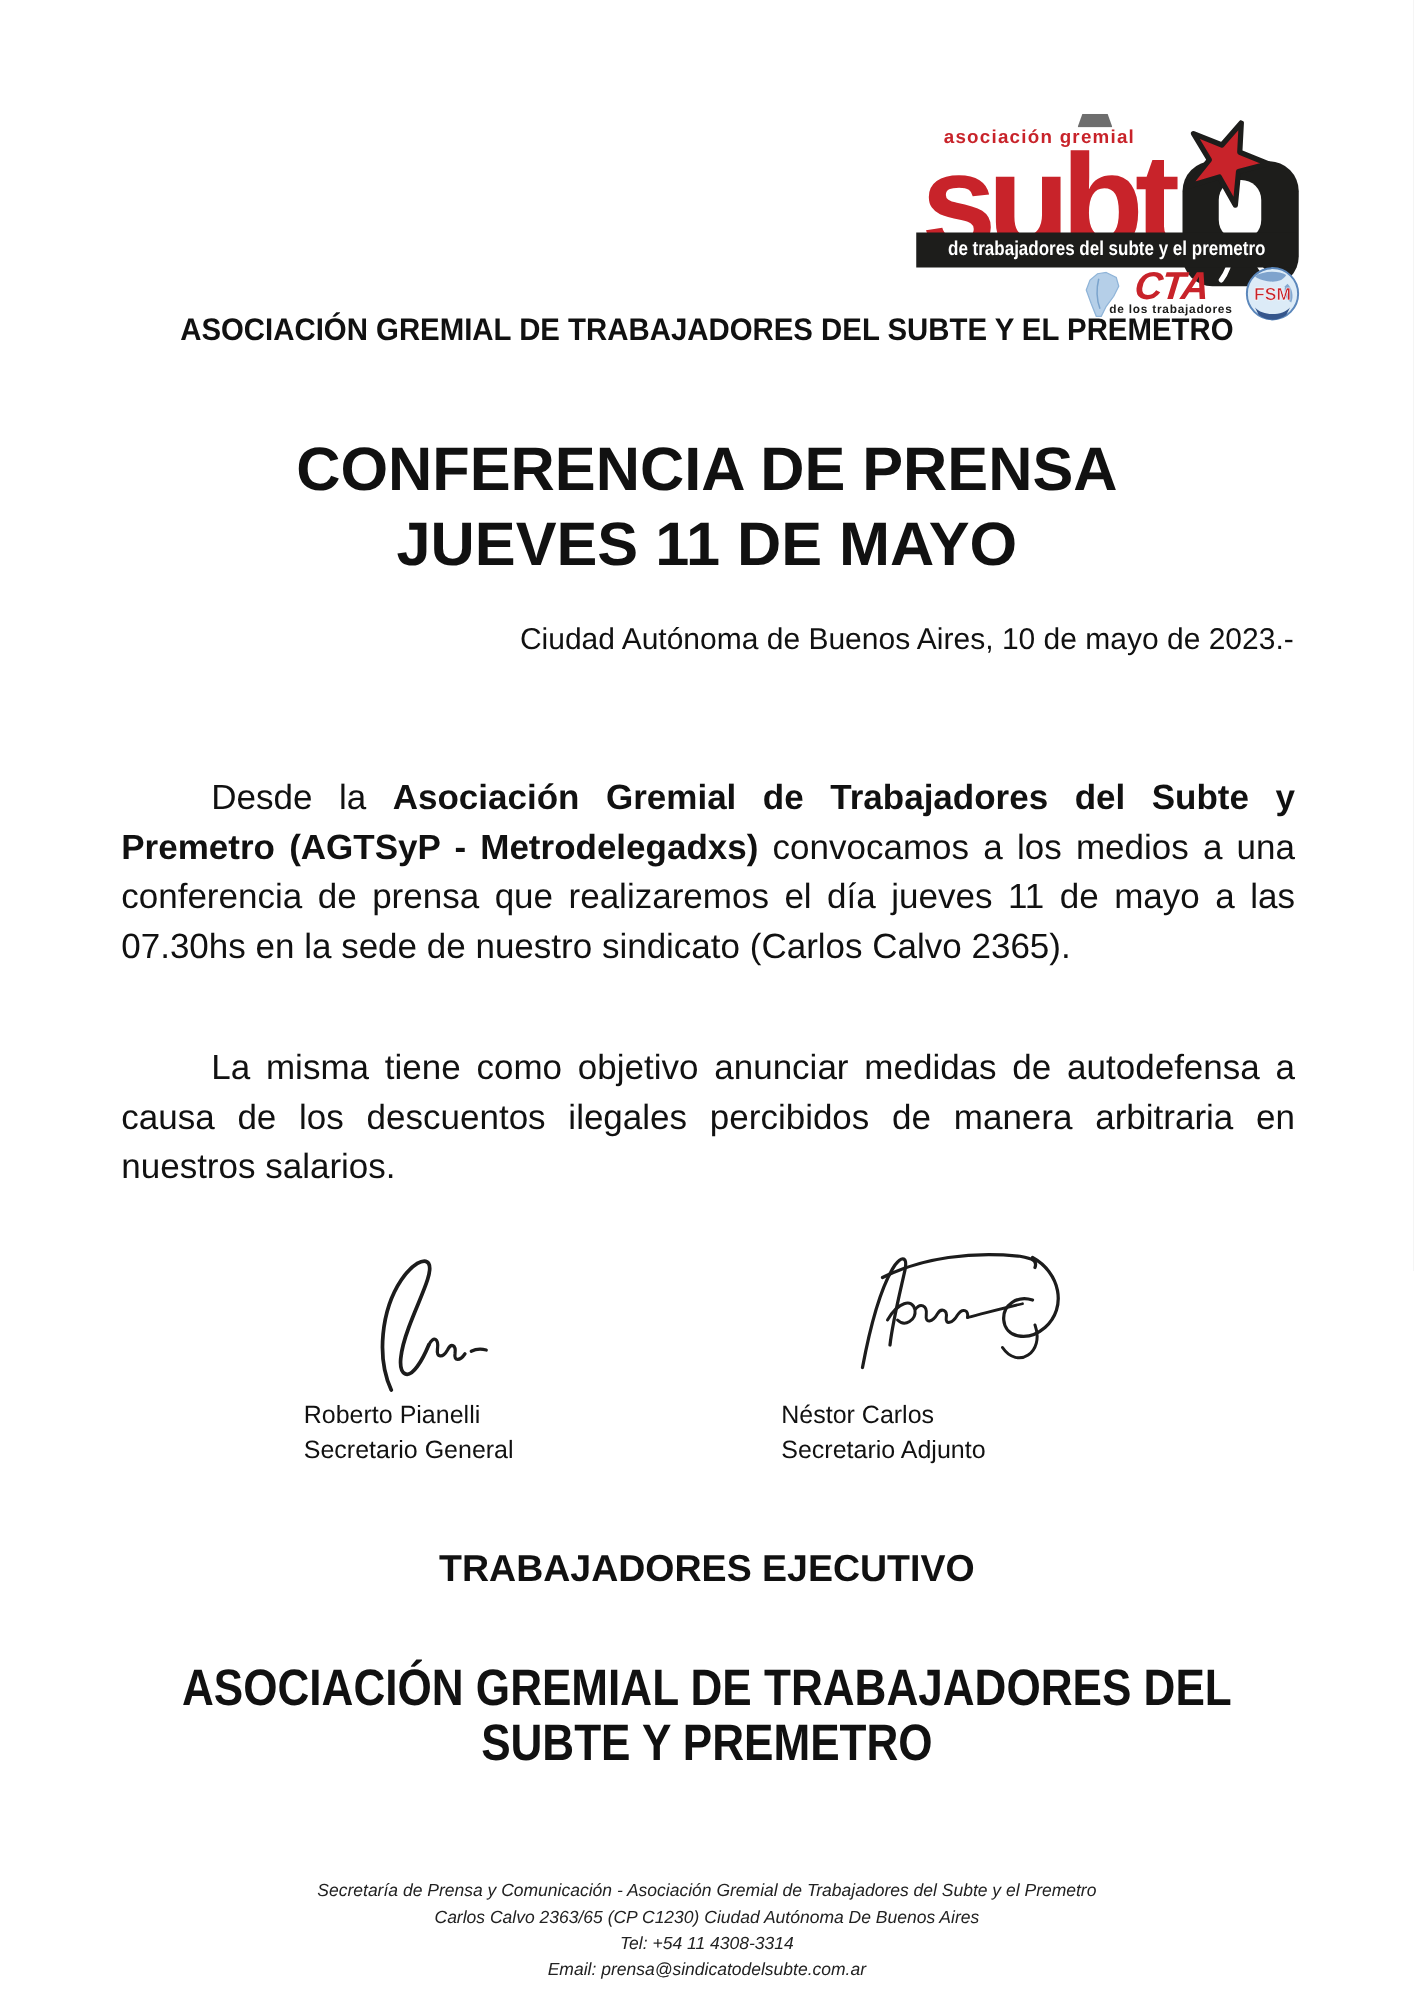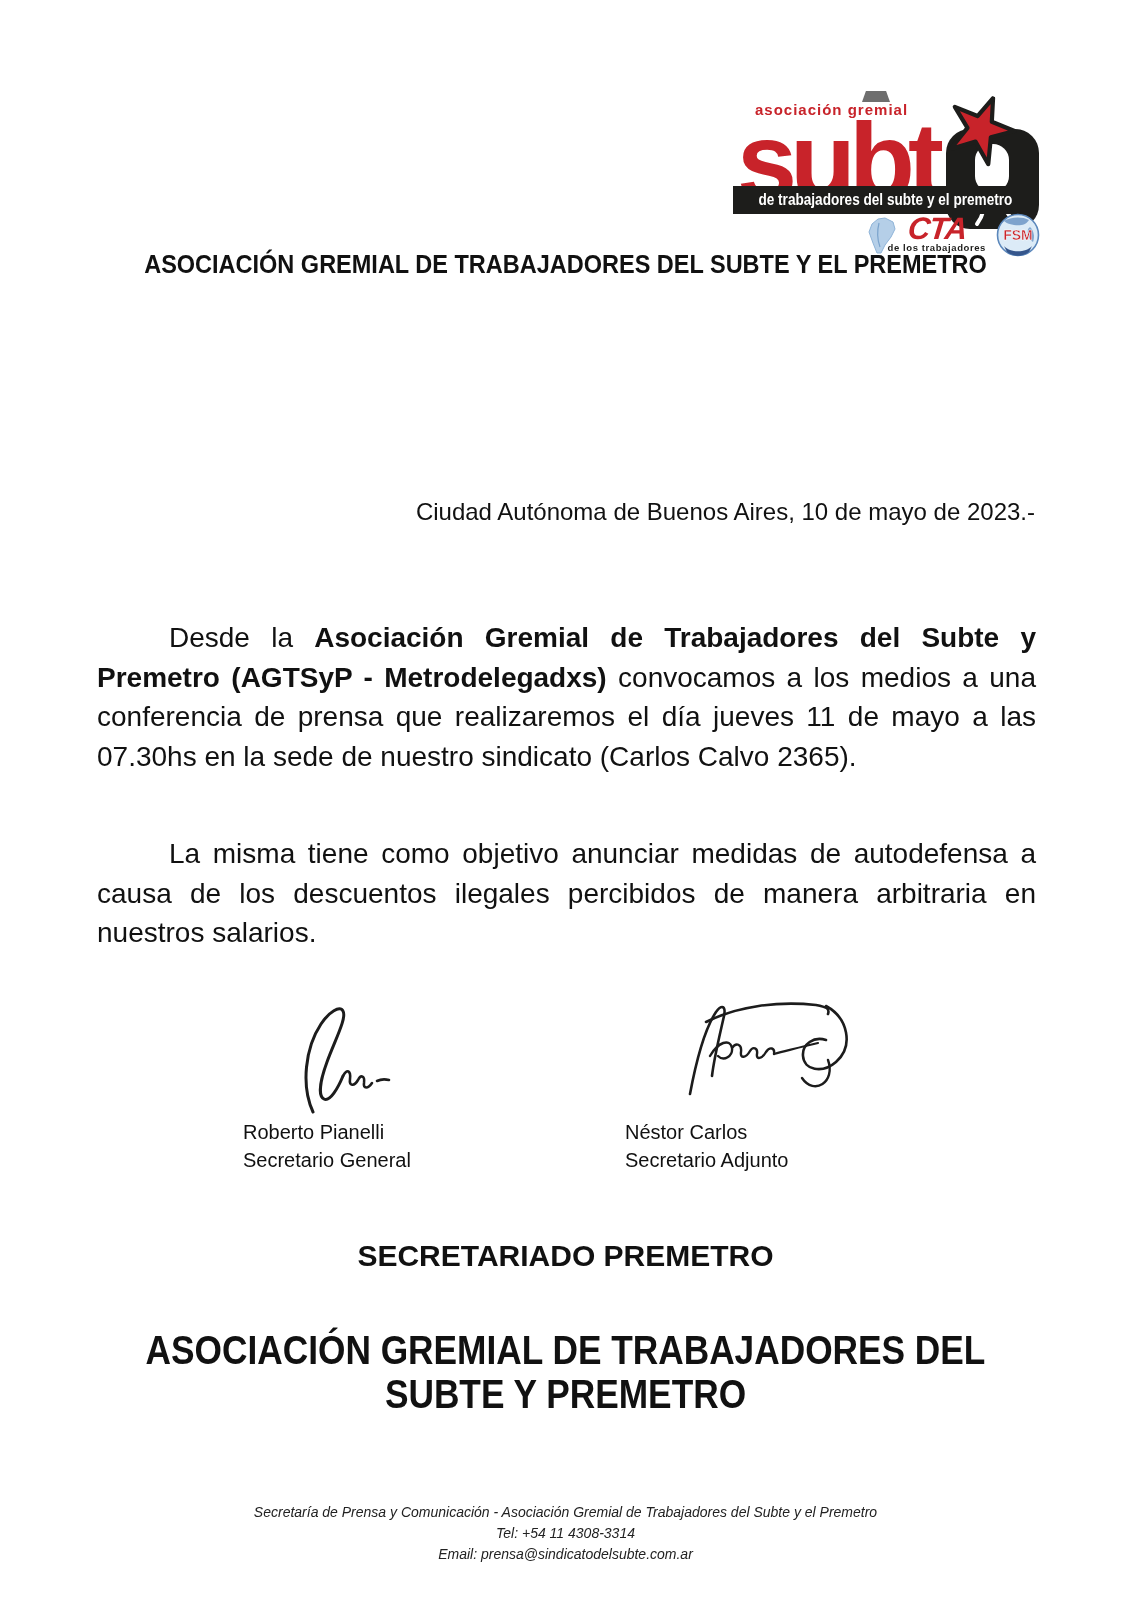--- a/index.html
+++ b/index.html
@@ -96,20 +96,24 @@
           <path d="M34,14 C38,18 39,24 37,29 C33,27 31,21 32,16 Z" fill="#6d97c6" opacity="0.8"></path>
           <path d="M8,33 C14,40 30,40 36,33 L33,39 C26,44 18,44 11,39 Z" fill="#35568c"></path>
           <text x="22" y="27" text-anchor="middle" font-size="14" font-weight="bold" font-family="Liberation Sans, DejaVu Sans, sans-serif" fill="#c8232a" stroke="#ffffff" stroke-width="0.4">FSM</text>
         </svg>
       </div>
     </div>
   </div>
 
   <div class="header-line">ASOCIACIÓN GREMIAL DE TRABAJADORES DEL SUBTE Y EL PREMETRO</div>
 
+  <div class="doc-title">
+    <div>CONFERENCIA DE PRENSA</div>
+    <div>JUEVES 11 DE MAYO</div>
+  </div>
 
   <div class="dateline">Ciudad Autónoma de Buenos Aires, 10 de mayo de 2023.-</div>
 
   <p class="para para-1"><span>Desde la </span><b>Asociación Gremial de Trabajadores del Subte y Premetro (AGTSyP - Metrodelegadxs)</b><span> convocamos a los medios a una conferencia de prensa que realizaremos el día jueves 11 de mayo a las 07.30hs en la sede de nuestro sindicato (Carlos Calvo 2365).</span></p>
 
   <p class="para para-2">La misma tiene como objetivo anunciar medidas de autodefensa a causa de los descuentos ilegales percibidos de manera arbitraria en nuestros salarios.</p>
 
   <svg class="sig-svg sig-left-svg" width="118" height="112" viewBox="0 0 118 112" fill="none">
     <path d="M16,110 C4,84 8,46 24,22 C32,10 43,3 46,9 C50,16 38,38 30,60 C23,79 21,94 27,97 C33,100 41,86 46,74" stroke="#1c1c1c" stroke-width="3" stroke-linecap="round"></path>
     <path d="M46,74 C50,66 54,69 53,77 C52,84 57,85 61,78 C64,72 68,74 67,81 C66,87 71,87 75,81" stroke="#1c1c1c" stroke-width="2.6" stroke-linecap="round"></path>
@@ -127,26 +131,27 @@
 
   <div class="sig-block sig-block-left">
     <div>Roberto Pianelli</div>
     <div>Secretario General</div>
   </div>
   <div class="sig-block sig-block-right">
     <div>Néstor Carlos</div>
     <div>Secretario Adjunto</div>
   </div>
 
-  <div class="secretariat">SECRETARIADO PREMETRO</div>
+  <div class="secretariat">TRABAJADORES EJECUTIVO</div>
 
   <div class="org-heading">
     <div>ASOCIACIÓN GREMIAL DE TRABAJADORES DEL</div>
     <div>SUBTE Y PREMETRO</div>
   </div>
 
   <div class="footer">
     <div>Secretaría de Prensa y Comunicación - Asociación Gremial de Trabajadores del Subte y el Premetro</div>
+    <div>Carlos Calvo 2363/65 (CP C1230) Ciudad Autónoma De Buenos Aires</div>
     <div>Tel: +54 11 4308-3314</div>
     <div>Email: prensa@sindicatodelsubte.com.ar</div>
   </div>
 
 </div>
 
 </body></html>

